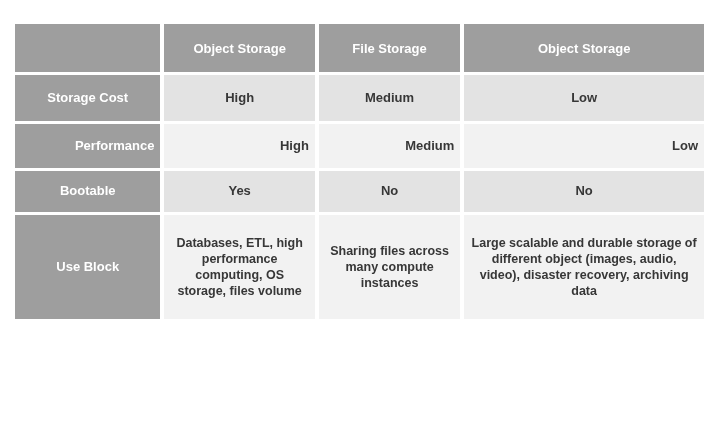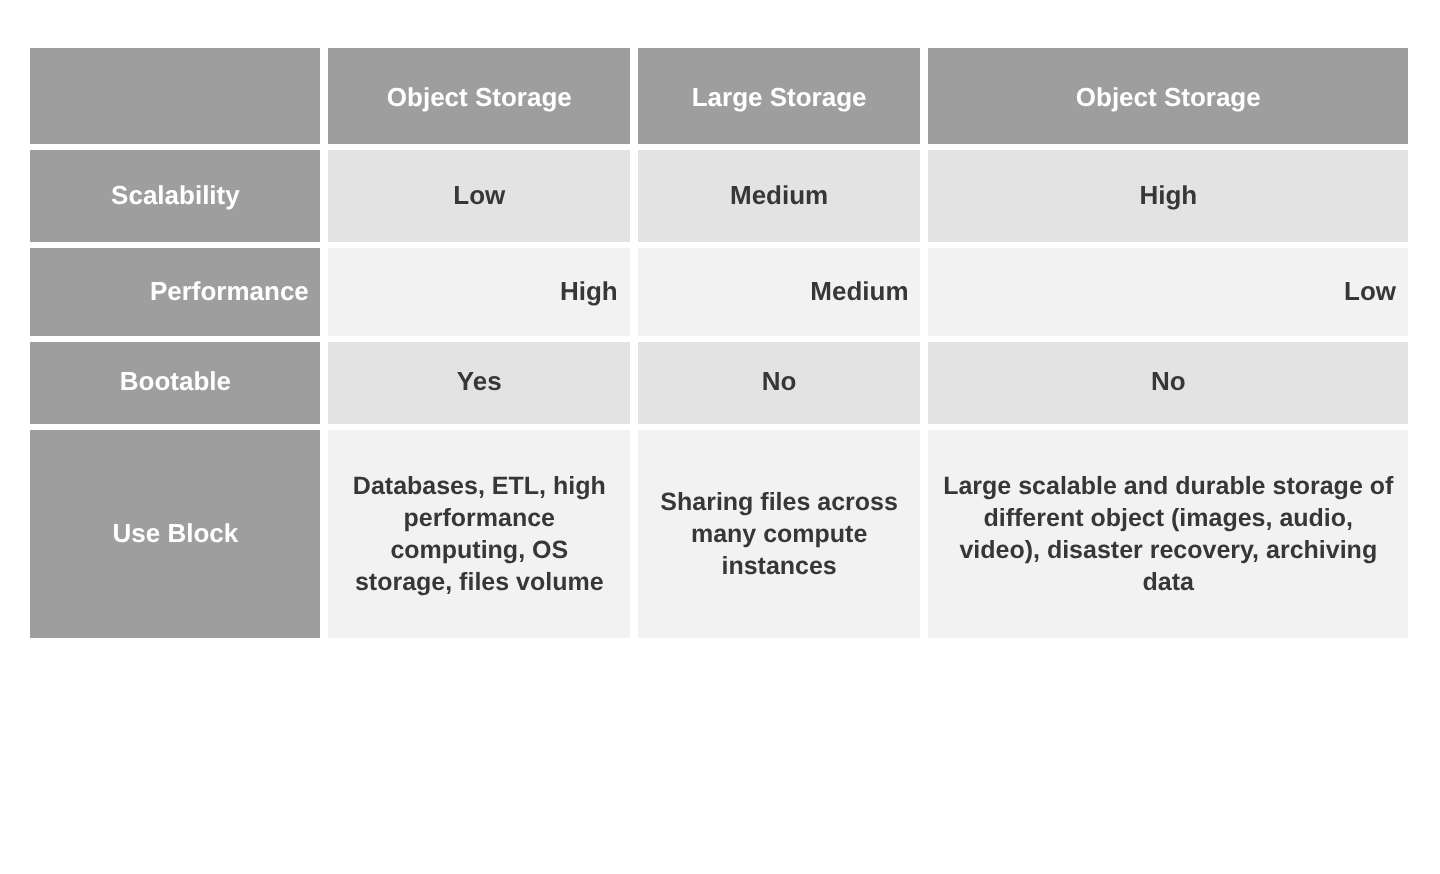--- a/index.html
+++ b/index.html
@@ -70,30 +70,30 @@
   <colgroup>
     <col class="c0">
       <col class="c1">
       <col class="c2">
       <col class="c3">
   </colgroup>
   <thead>
     <tr>
       <th></th>
       <th>Object Storage</th>
-      <th>Large Storage</th>
+      <th>File Storage</th>
       <th>Object Storage</th>
     </tr>
   </thead>
   <tbody>
-    <tr class="r-scal">
-      <td class="rowlabel">Scalability</td>
+    <tr class="r-cost">
+      <td class="rowlabel">Storage Cost</td>
+      <td class="data">High</td>
+      <td class="data">Medium</td>
       <td class="data">Low</td>
-      <td class="data">Medium</td>
-      <td class="data">High</td>
     </tr>
     <tr class="r-perf">
       <td class="rowlabel">Performance</td>
       <td class="data">High</td>
       <td class="data">Medium</td>
       <td class="data">Low</td>
     </tr>
     <tr class="r-boot">
       <td class="rowlabel">Bootable</td>
       <td class="data">Yes</td>

